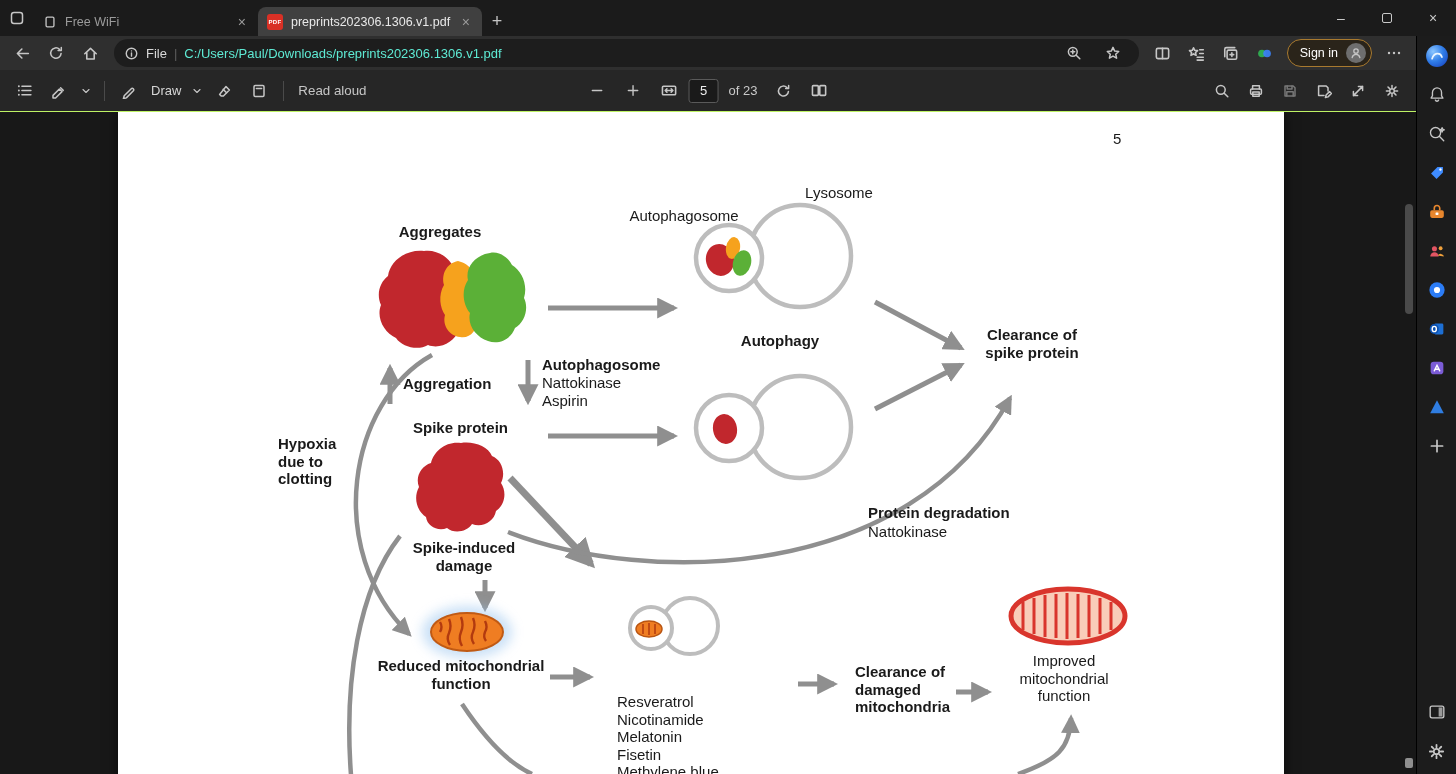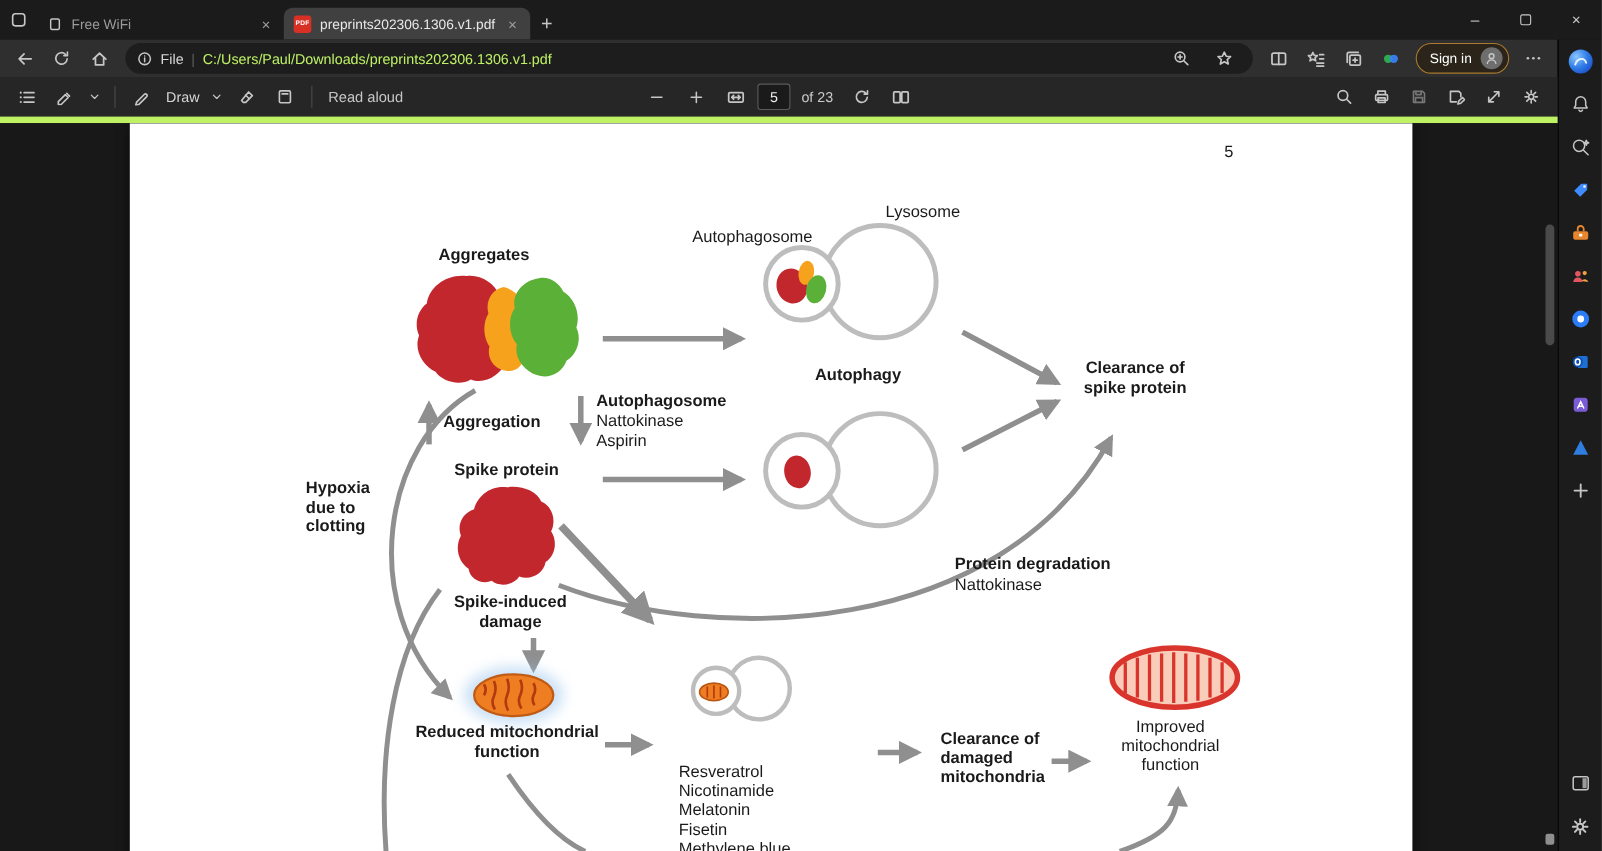--- a/index.html
+++ b/index.html
@@ -28,30 +28,30 @@
         display:flex; align-items:center; justify-content:center; }
   .maxbox { width:10px; height:10px; border:1.3px solid #c9c9c9; border-radius:2px; display:block; }
 
   
   .navbar { grid-column:1; background:#2f2f2f; display:flex; align-items:center; padding:0 6px; gap:2px; }
   .ibtn { min-width:32px; height:30px; background:none; border:none; border-radius:6px;
           display:flex; align-items:center; justify-content:center; color:#c6c6c6; }
   .addressbar { flex:1; height:28px; margin:0 6px; background:#1d1d1d; border-radius:14px;
                 display:flex; align-items:center; padding:0 10px; gap:7px; font-size:13px; color:#d8d8d8; }
   .addr-sep { color:#5d5d5d; }
-  .addr-url { white-space:nowrap; overflow:hidden; text-overflow:ellipsis; color:#bef264; }
+  .addr-url { white-space:nowrap; overflow:hidden; text-overflow:ellipsis; color:#5eead4; }
   .addr-spacer { flex:1; }
   .signin { display:flex; align-items:center; gap:8px; height:28px; padding:0 5px 0 12px;
             background:#2a241a; border:1px solid #a97a2f; border-radius:14px; color:#ffffff;
             font-size:12.5px; margin:0 4px; }
   .avatar { width:20px; height:20px; border-radius:50%; background:#6e6e6e; display:flex;
             align-items:center; justify-content:center; }
 
   
-  .pdfbar { grid-column:1; background:#262626; border-bottom:6px solid #bef264; position:relative;
+  .pdfbar { grid-column:1; background:#262626; border-bottom:1px solid #bef264; position:relative;
             display:flex; align-items:center; padding:0 8px; color:#d6d6d6; font-size:13px; }
   .grp { display:flex; align-items:center; gap:2px; }
   .grp-center { position:absolute; left:50%; transform:translateX(-50%); display:flex;
                 align-items:center; gap:4px; }
   .grp-right { margin-left:auto; display:flex; align-items:center; gap:2px; }
   .vdiv { width:1px; height:20px; background:#4a4a4a; margin:0 6px; }
   .tool-label { padding:0 4px; }
   .page-input { width:30px; height:24px; background:#1a1a1a; border:1px solid #5a5a5a;
                 border-radius:3px; color:#ececec; text-align:center; font-size:13px;
                 font-family:"Liberation Sans",sans-serif; }

